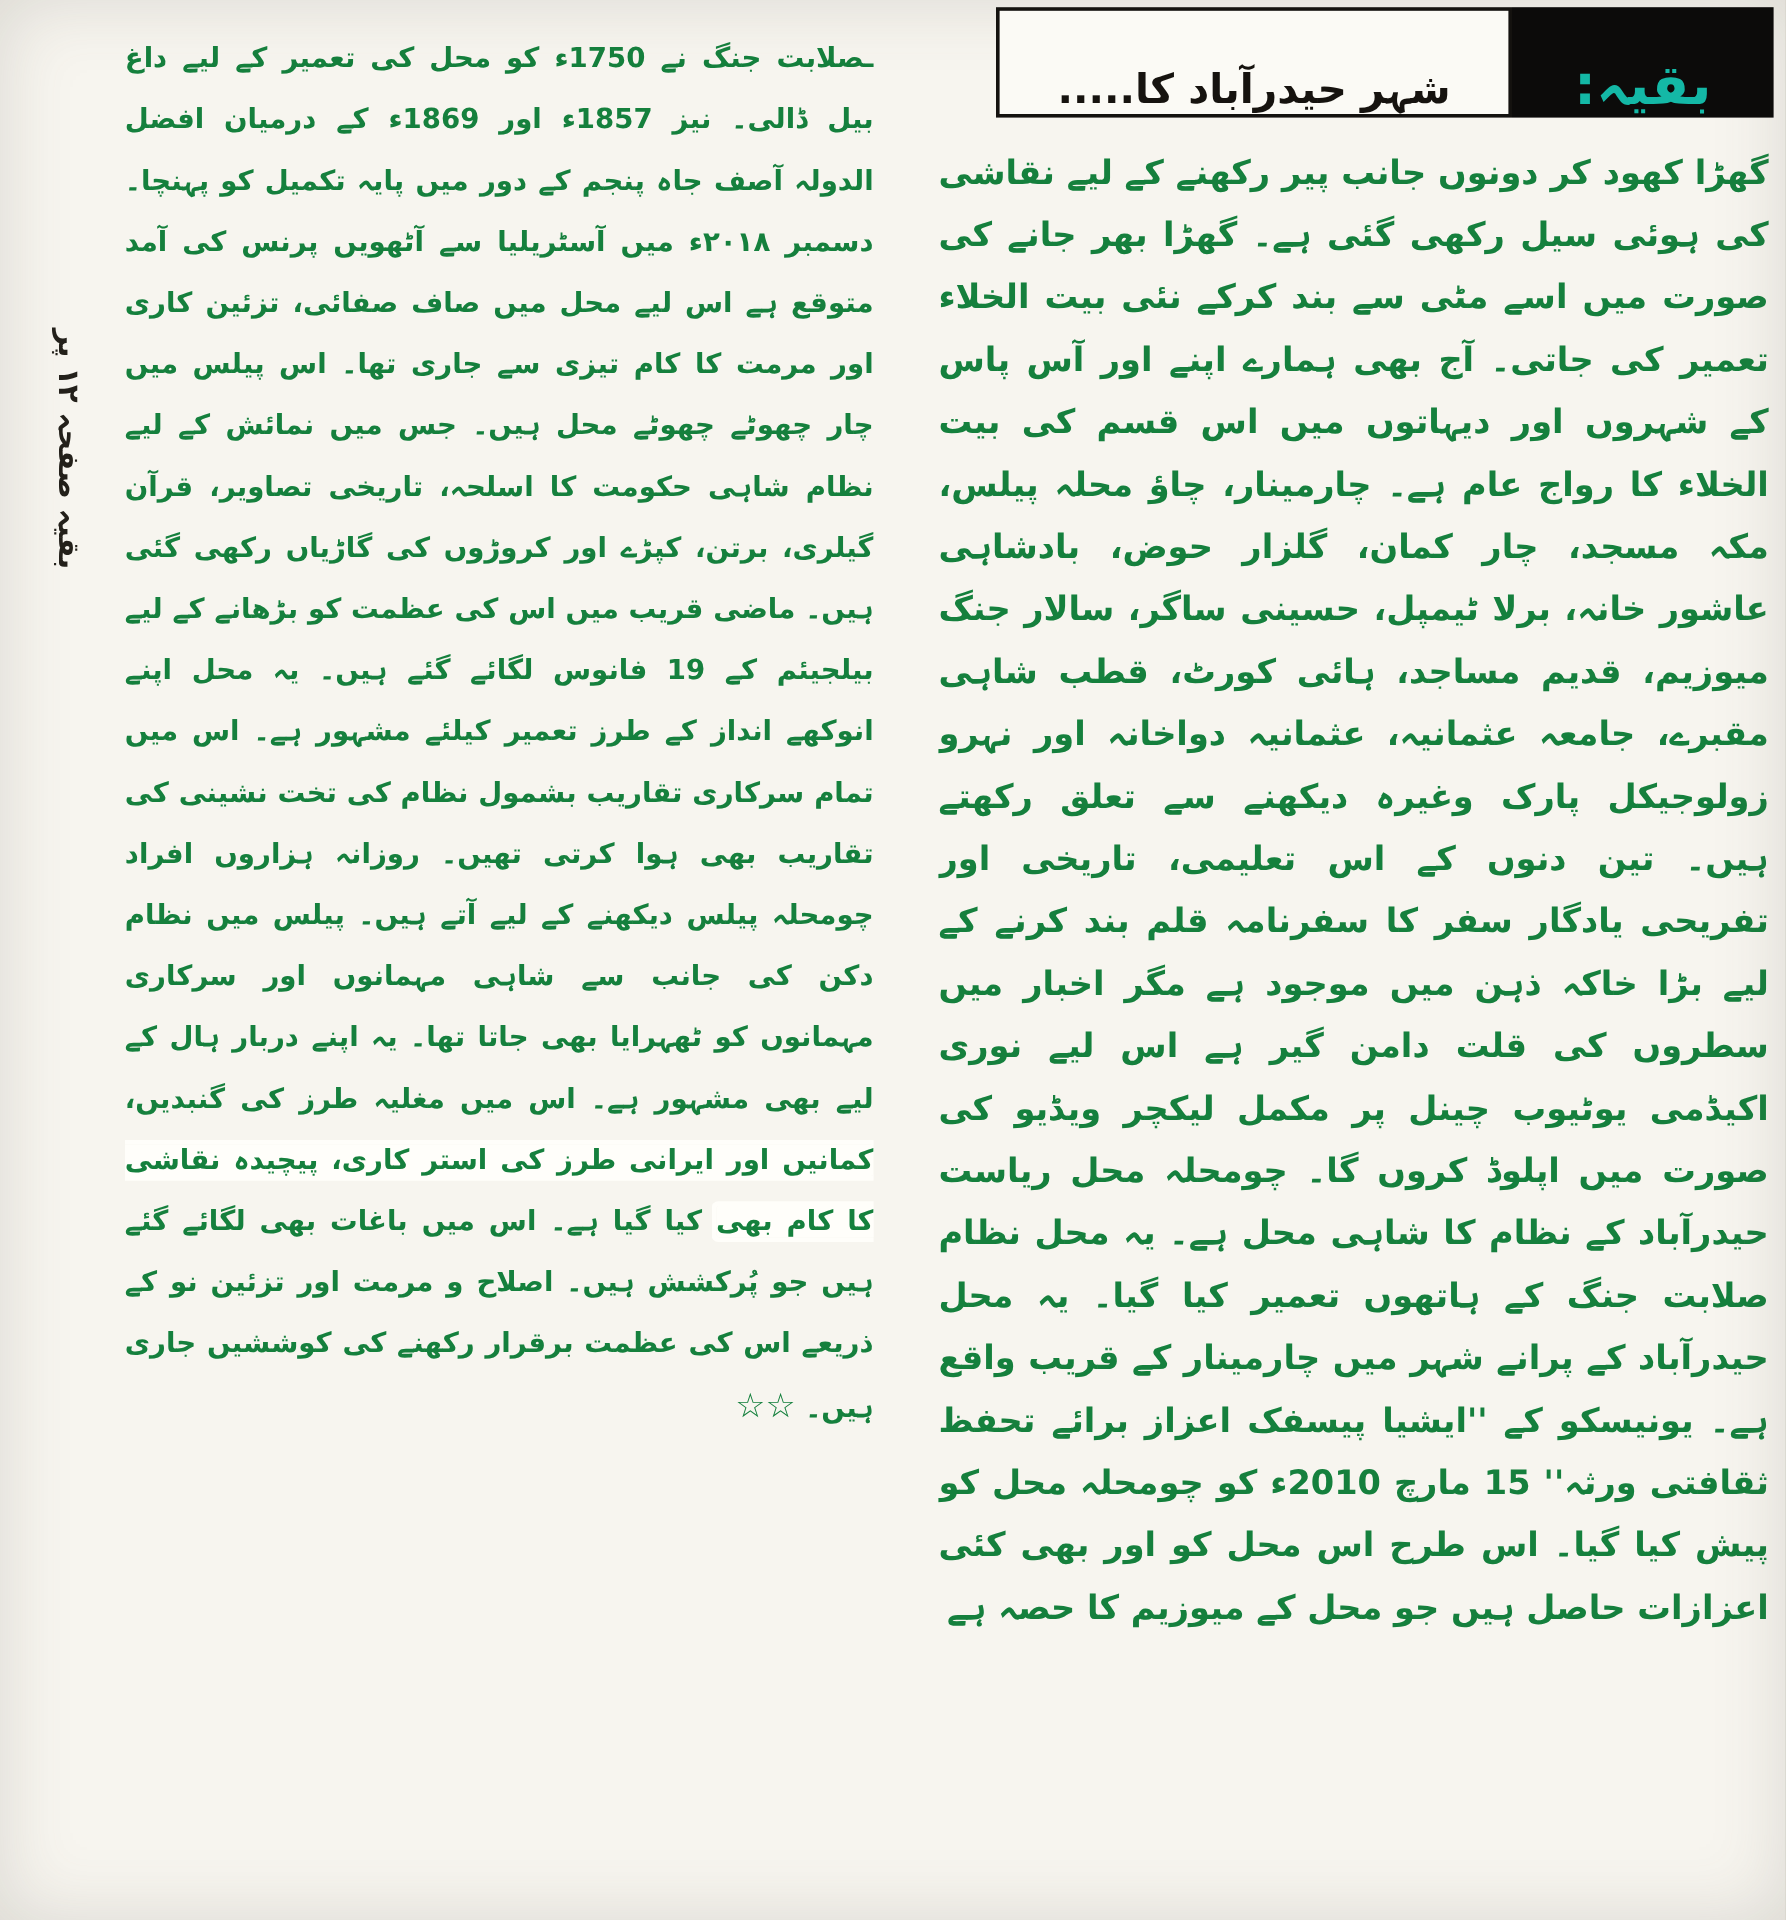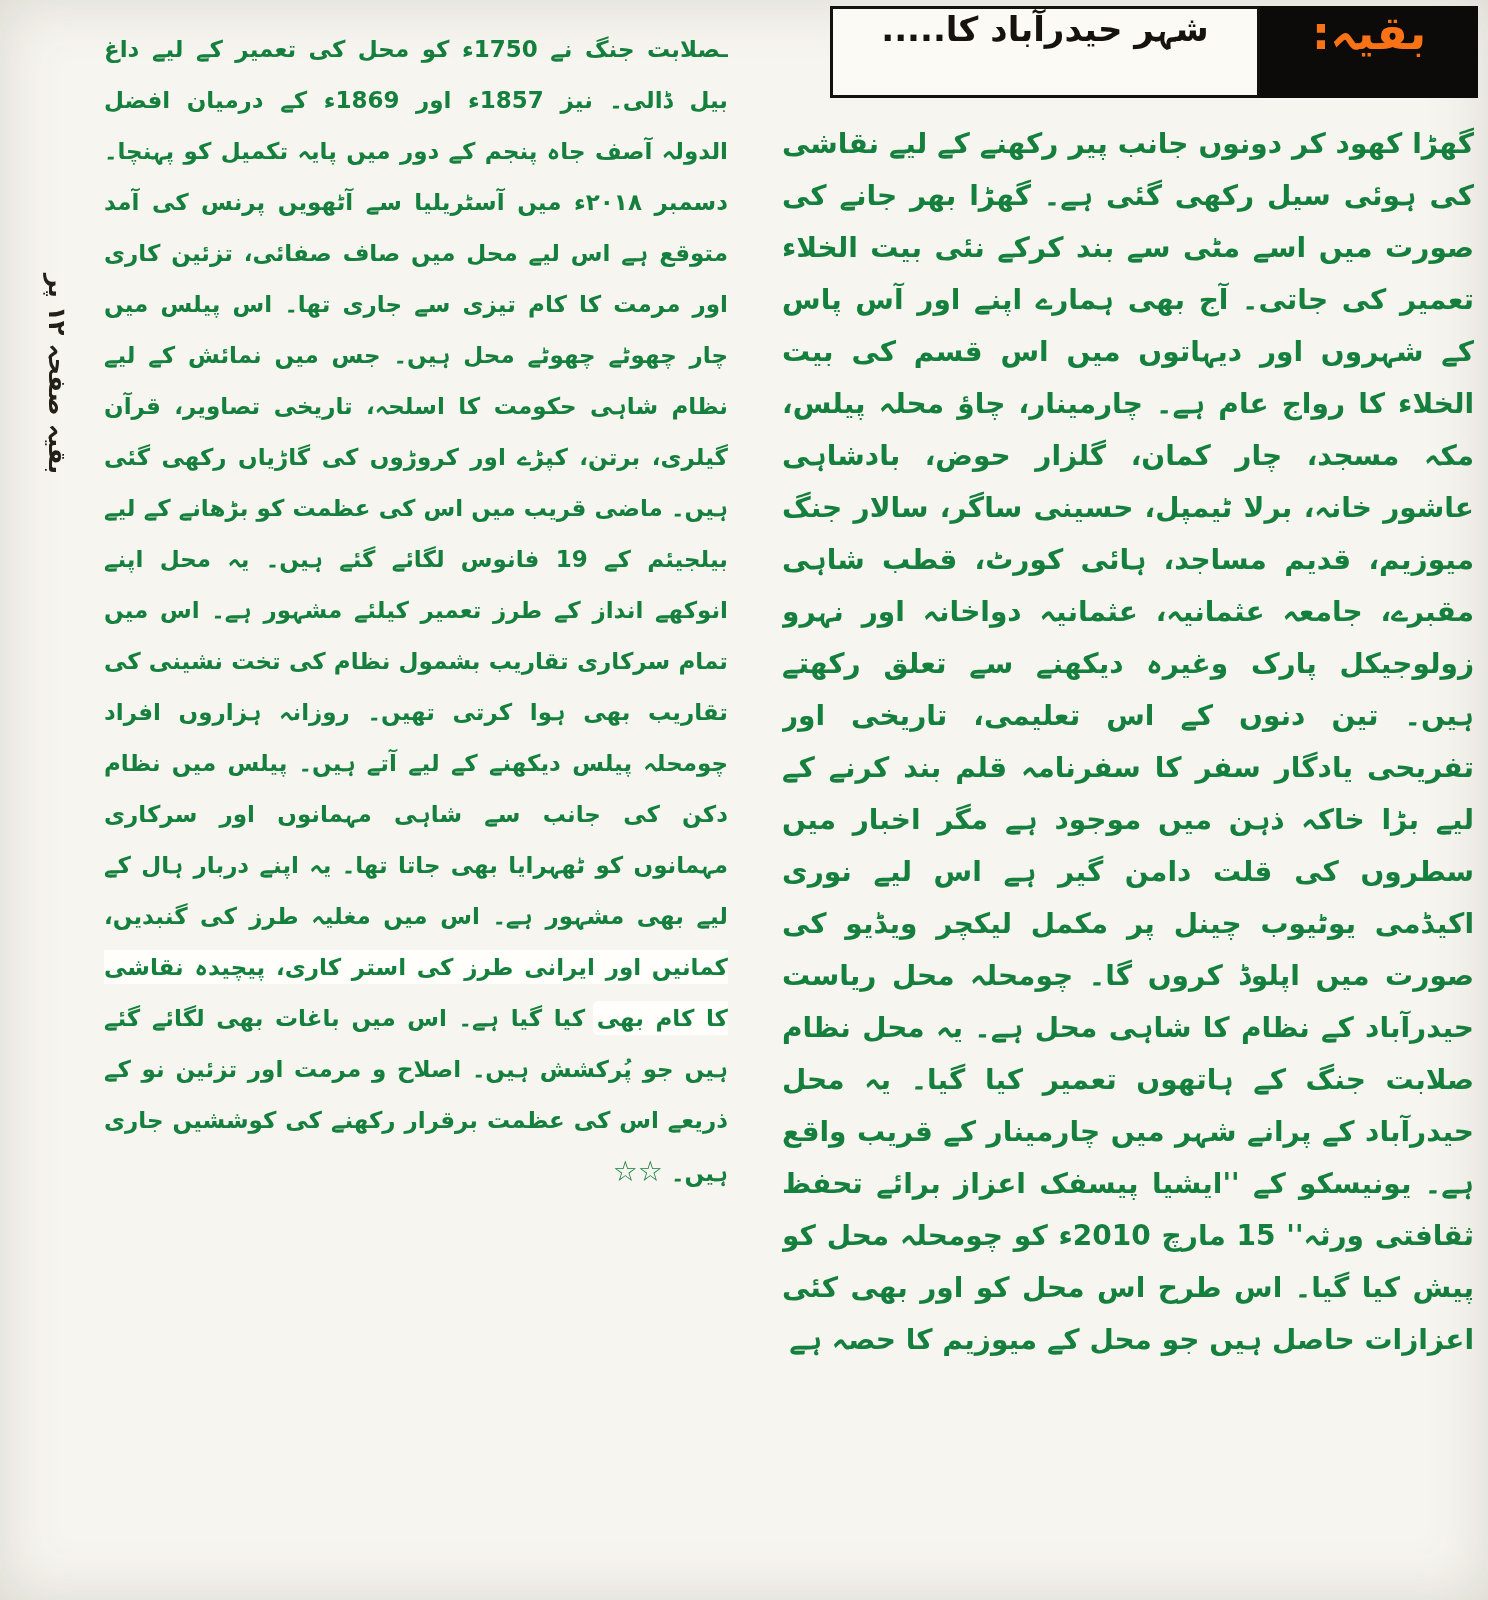--- a/index.html
+++ b/index.html
@@ -34,33 +34,33 @@
     right: 10px;
     width: 648px;
     height: 92px;
     display: flex;
     direction: rtl;
     z-index: 3;
   }
   .baqiya-box {
     width: 218px;
     background: #0c0b0a;
-    color: #f97316;
+    color: #14b8a6;
     display: flex;
-    align-items: flex-start;
+    align-items: flex-end;
     justify-content: center;
     font-size: 46px;
     font-weight: bold;
   }
   .title-box {
     flex: 1;
     border: 3px solid #14120f;
     background: #fbfaf5;
     display: flex;
-    align-items: flex-start;
+    align-items: flex-end;
     justify-content: center;
     font-size: 34px;
     font-weight: bold;
     letter-spacing: 1px;
   }
 
   
   .urdu {
     margin: 0;
     direction: rtl;

